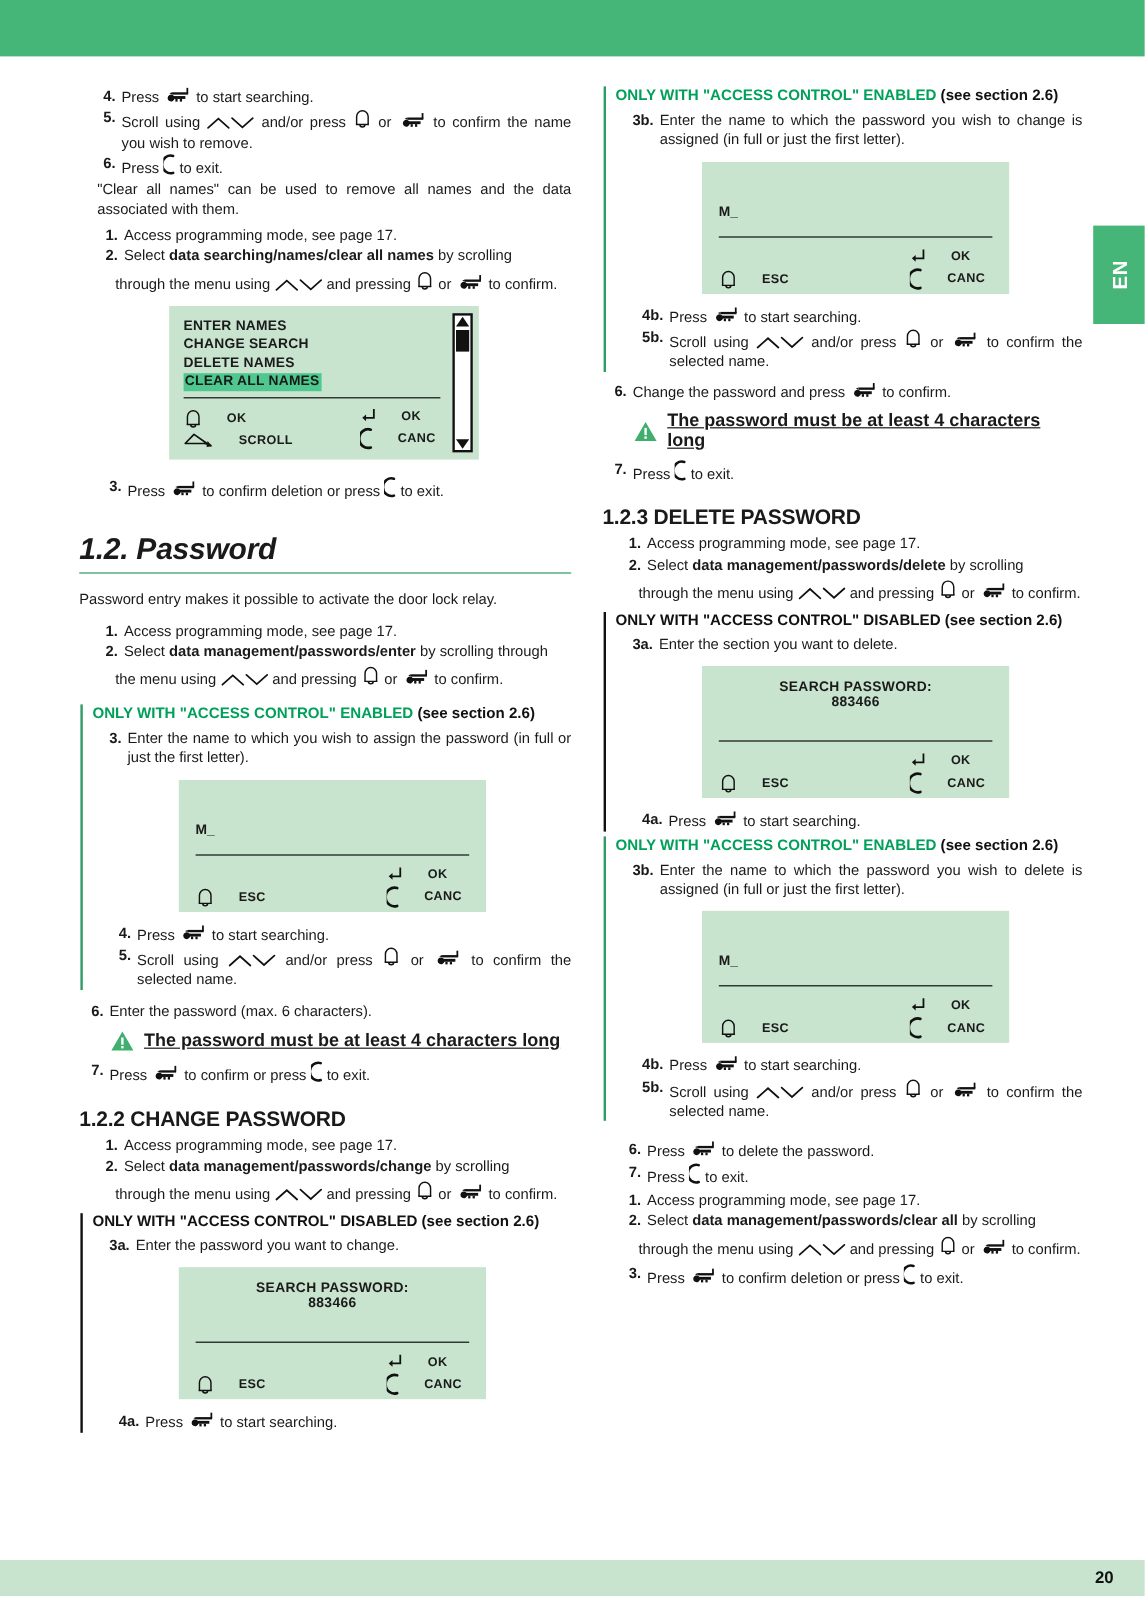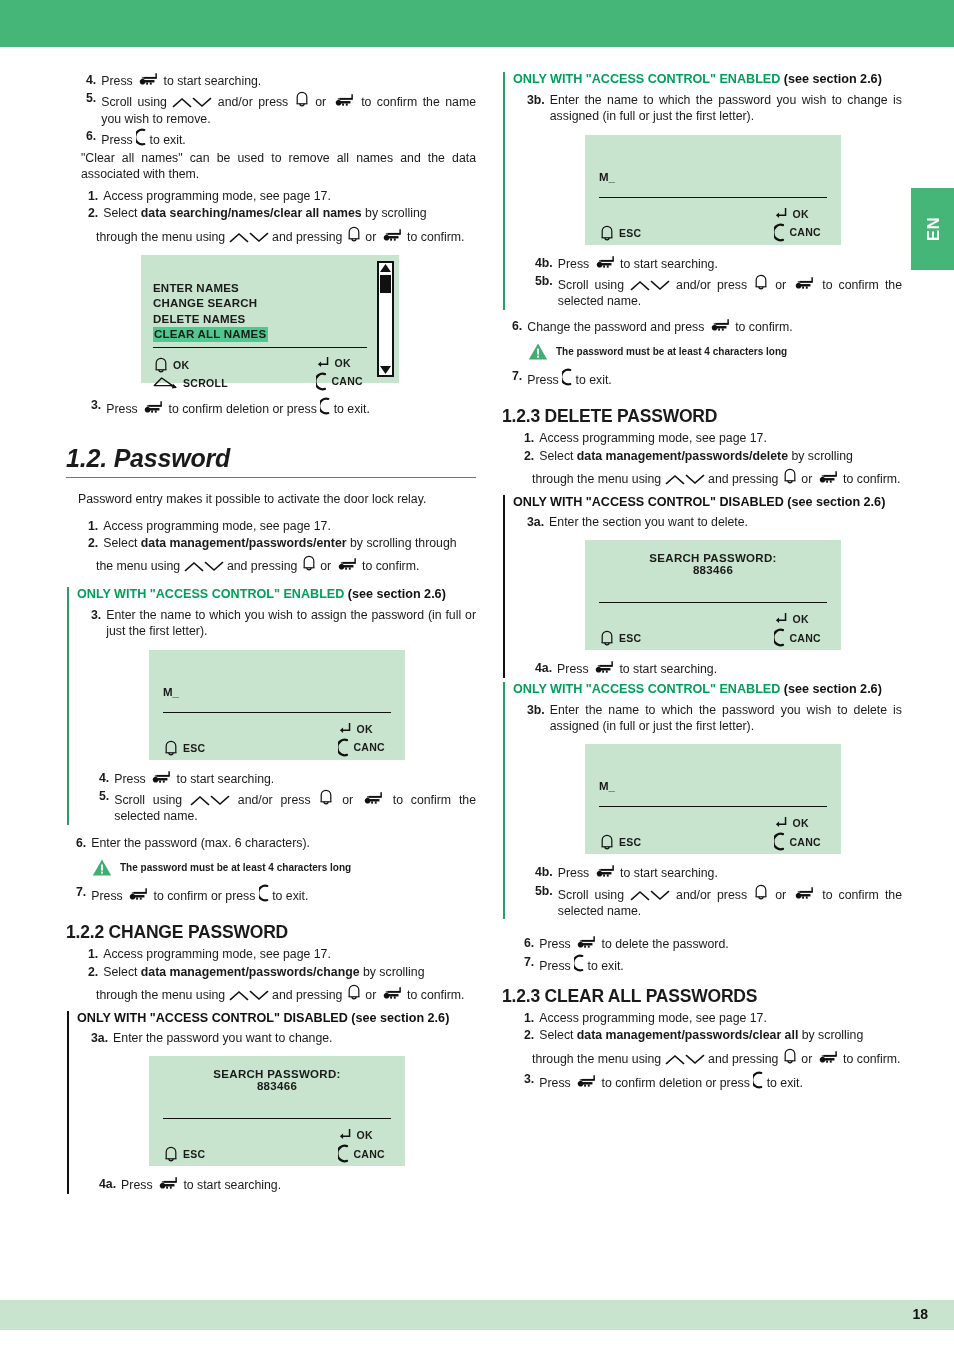--- a/index.html
+++ b/index.html
@@ -33,21 +33,21 @@
   
   .h2{
     font-size:19.5px;font-weight:bold;font-style:italic;
     margin:0 0 0 0;padding:0 0 4px 0;letter-spacing:-0.2px;
   }
   .h2-rule{border-bottom:1.5px solid #2f9c64;width:100%;margin-bottom:14px;}
   .h3{
     font-size:17.5px;font-weight:bold;letter-spacing:-0.2px;margin:0 0 3px 0;
   }
   .para{font-size:12.3px;line-height:1.28;margin:0 0 2px 0;}
-  .body-text{font-size:12.3px;line-height:1.3;margin:6px 0 10px 12px;}
+  .body-text{font-size:12.3px;line-height:1.3;margin:6px 0 10px 0;}
   .indent1{margin-left:15px;}
   .step{
     font-size:12.3px;line-height:1.33;display:flex;margin:0 0 1px 0;
   }
   .step .num{font-weight:bold;flex:0 0 auto;margin-right:5px;white-space:nowrap;}
   .step .txt{flex:1 1 auto;}
   .just{text-align:justify;}
   b{font-weight:bold;}
   .greenhead{color:#00a05a;font-weight:bold;font-size:12.6px;}
   .greenhead .blk{color:#111;}
@@ -57,43 +57,43 @@
   .rule-block-black{border-left:2px solid #111;padding-left:8px;margin-left:1px;}
 
   
   .ico{display:inline-block;vertical-align:-2px;}
   .ico svg{display:block;}
 
   
   .lcd{
     background:#c8e3ce;position:relative;box-sizing:border-box;
   }
-  .lcd-menu{font-size:11.5px;font-weight:bold;line-height:1.32;letter-spacing:0.2px;margin-top:16px;}
+  .lcd-menu{font-size:11.5px;font-weight:bold;line-height:1.32;letter-spacing:0.2px;}
   .lcd-menu .hl{background:#4ec88e;display:inline-block;padding:0 2px 0 1px;}
   .lcd-div{border-top:1.3px solid #111;}
   .lcd-btn-row{display:flex;justify-content:space-between;align-items:flex-start;}
   .lcd-lab{font-size:10.5px;font-weight:bold;letter-spacing:0.3px;}
-  .lcd-pair{display:flex;align-items:center;gap:4px;margin-bottom:2px;}
+  .lcd-pair{display:flex;align-items:center;gap:20px;margin-bottom:2px;}
   .lcd-title{text-align:center;font-size:11.5px;font-weight:bold;letter-spacing:0.3px;}
   .lcd-input{font-size:11.5px;font-weight:bold;margin-top:24px;}
   .scrollbar{
     position:absolute;right:5px;top:6px;bottom:6px;width:17px;
     border:2px solid #111;background:#ffffff;box-sizing:border-box;
   }
   .sb-thumb{position:absolute;left:1px;right:1px;top:12px;height:18px;background:#111;}
 
   .warn{display:flex;align-items:center;gap:8px;margin:7px 0 7px 26px;}
-  .warn-txt{font-size:10px;font-weight:bold;}
+  .warn-txt{font-size:15px;font-weight:bold;text-decoration:underline;}
 </style>
 </head>
 <body>
 
 <div class="top-bar"></div>
 <div class="bottom-bar"></div>
-<div class="page-number">18</div>
+<div class="page-number">20</div>
 
 <div class="lang-tab">
   <span>EN</span>
 </div>
 
 <svg width="0" height="0" style="position:absolute" aria-hidden="true">
   <defs>
     <symbol id="i-key" viewBox="0 0 26 16">
       <path d="M4 10.5 a3.1 3.1 0 1 0 0-0.2 z" fill="#111"></path>
       <rect x="6" y="8.6" width="14" height="2.6" fill="#111"></rect>
@@ -654,21 +654,20 @@
             <use href="#i-key"></use>
           </svg></span><span> to delete the password.</span></span>
   </div>
   <div class="step" style="margin-left:22px">
     <span class="num">7.</span>
     <span class="txt"><span>Press </span><span class="ico"><svg width="10" height="18">
             <use href="#i-c"></use>
           </svg></span><span> to exit.</span></span>
   </div>
 
-  <div class="h3" style="margin-top:12px">1.2.3 CLEAR ALL PASSWORDS</div>
   <div class="step" style="margin-left:22px;margin-top:3px">
     <span class="num">1.</span>
     <span class="txt">Access programming mode, see page 17.</span>
   </div>
   <div class="step just" style="margin-left:22px">
     <span class="num">2.</span>
     <span class="txt"><span>Select  </span><b>data  management/passwords/clear  all</b><span>  by  scrolling</span></span>
   </div>
   <div class="para" style="margin-left:30px;margin-top:3px">
     <span>through the menu using </span><span class="ico"><svg width="20" height="11">

